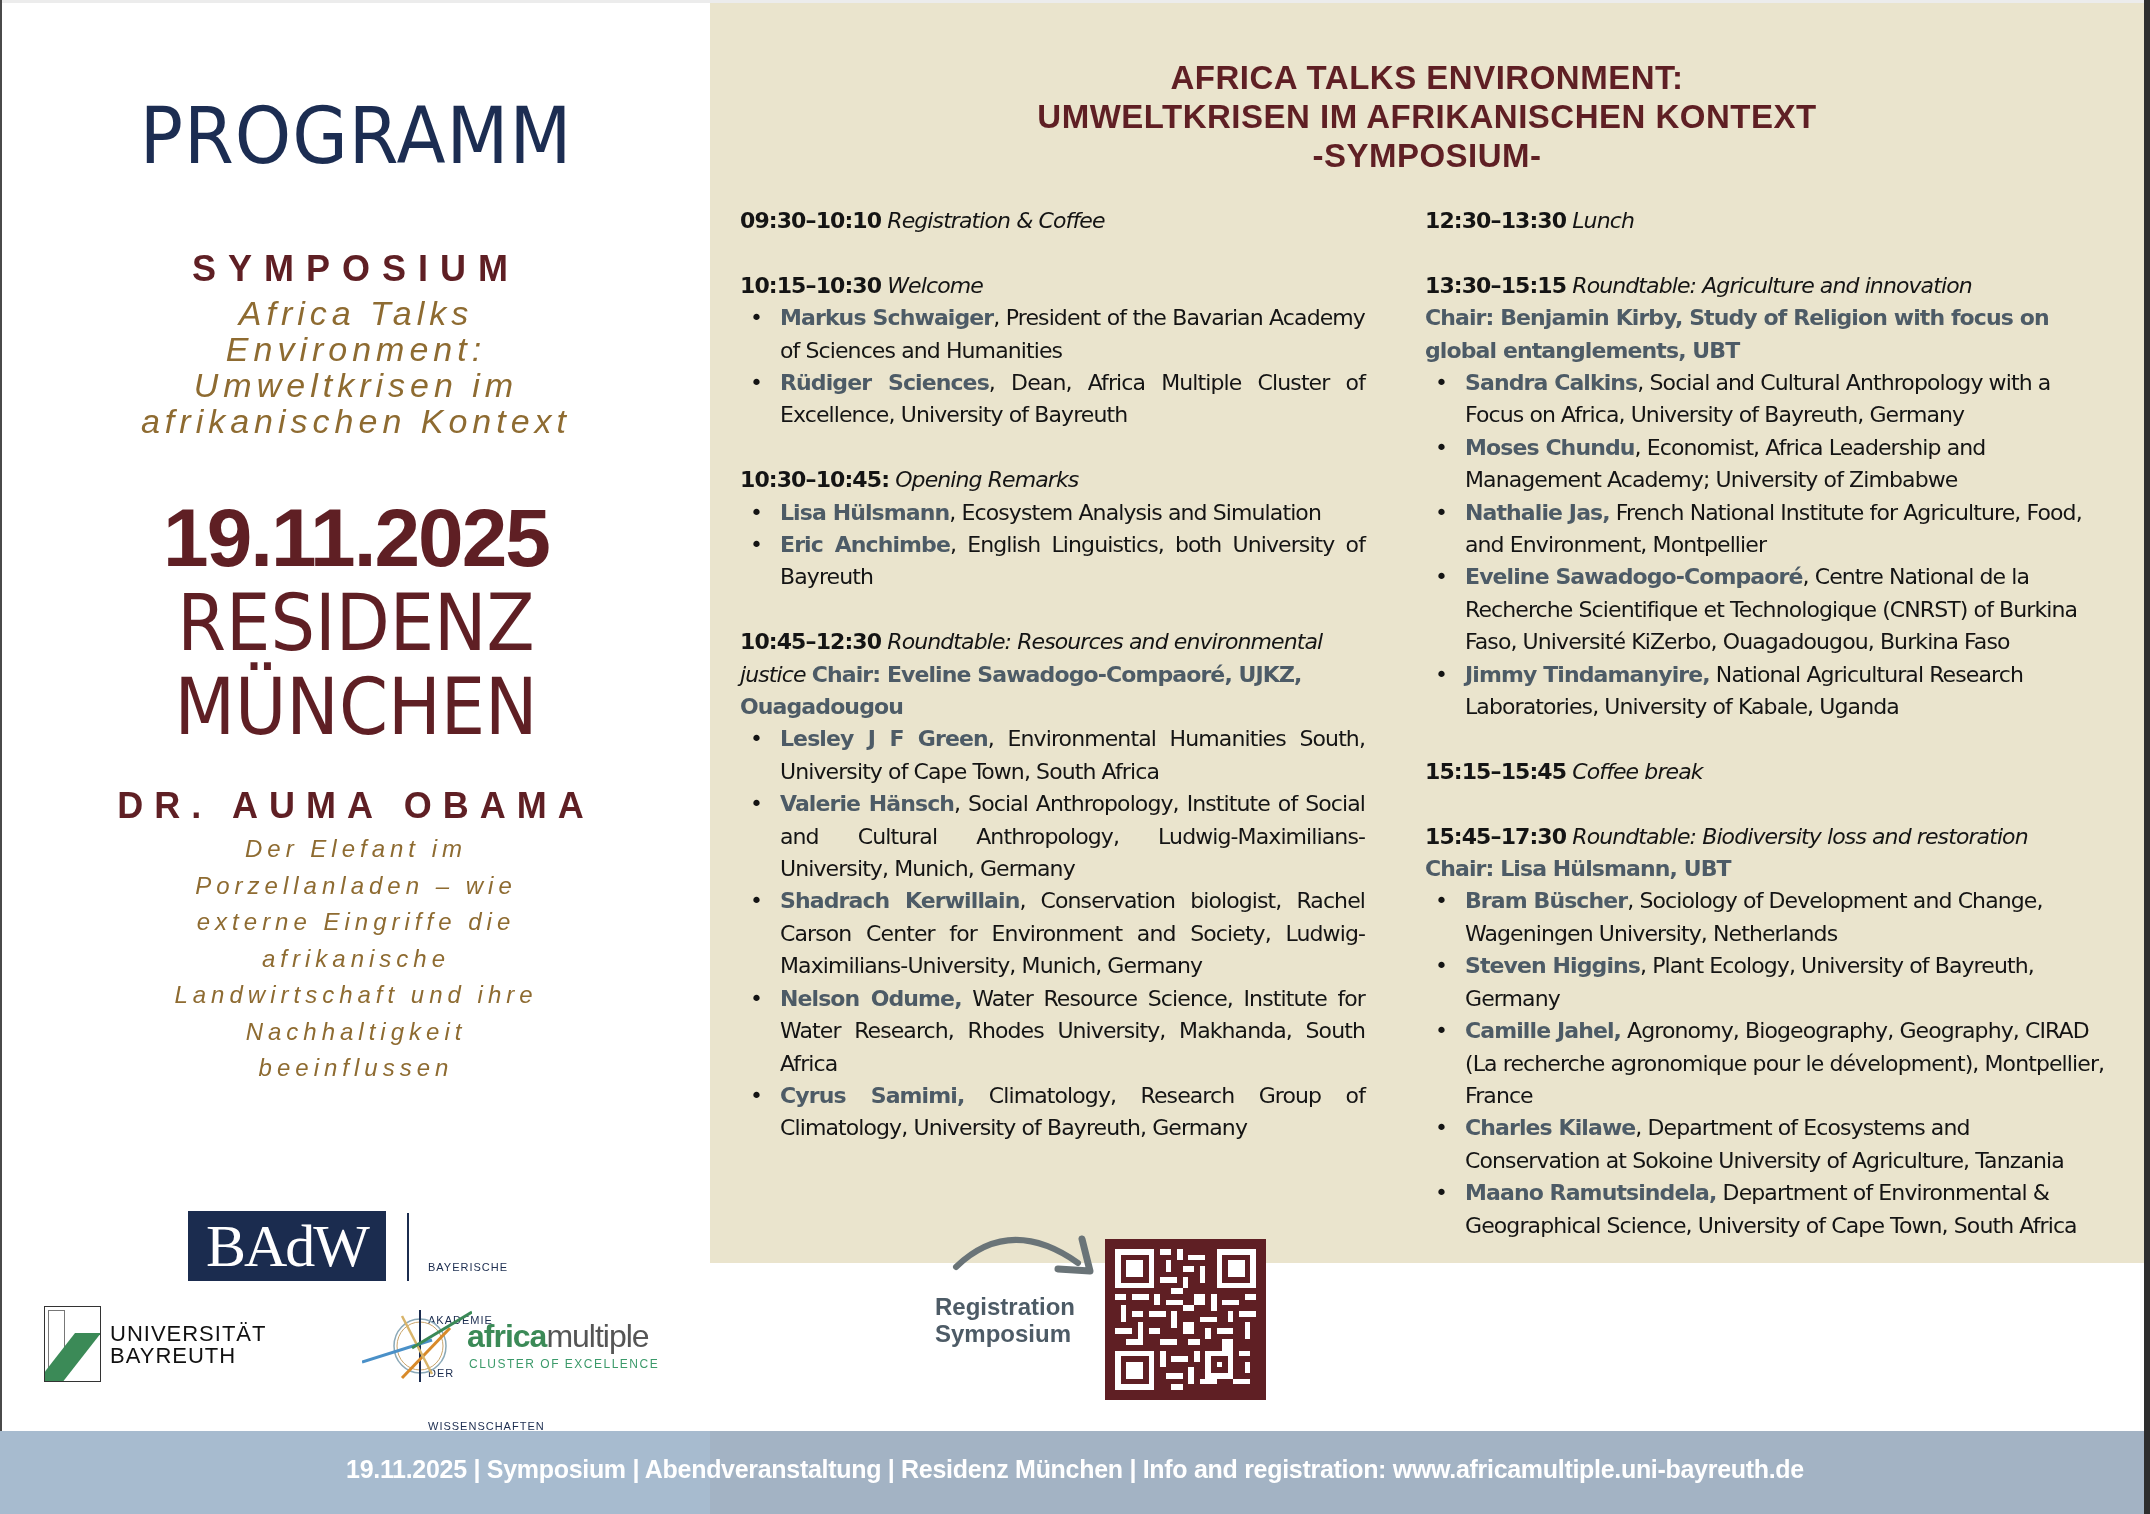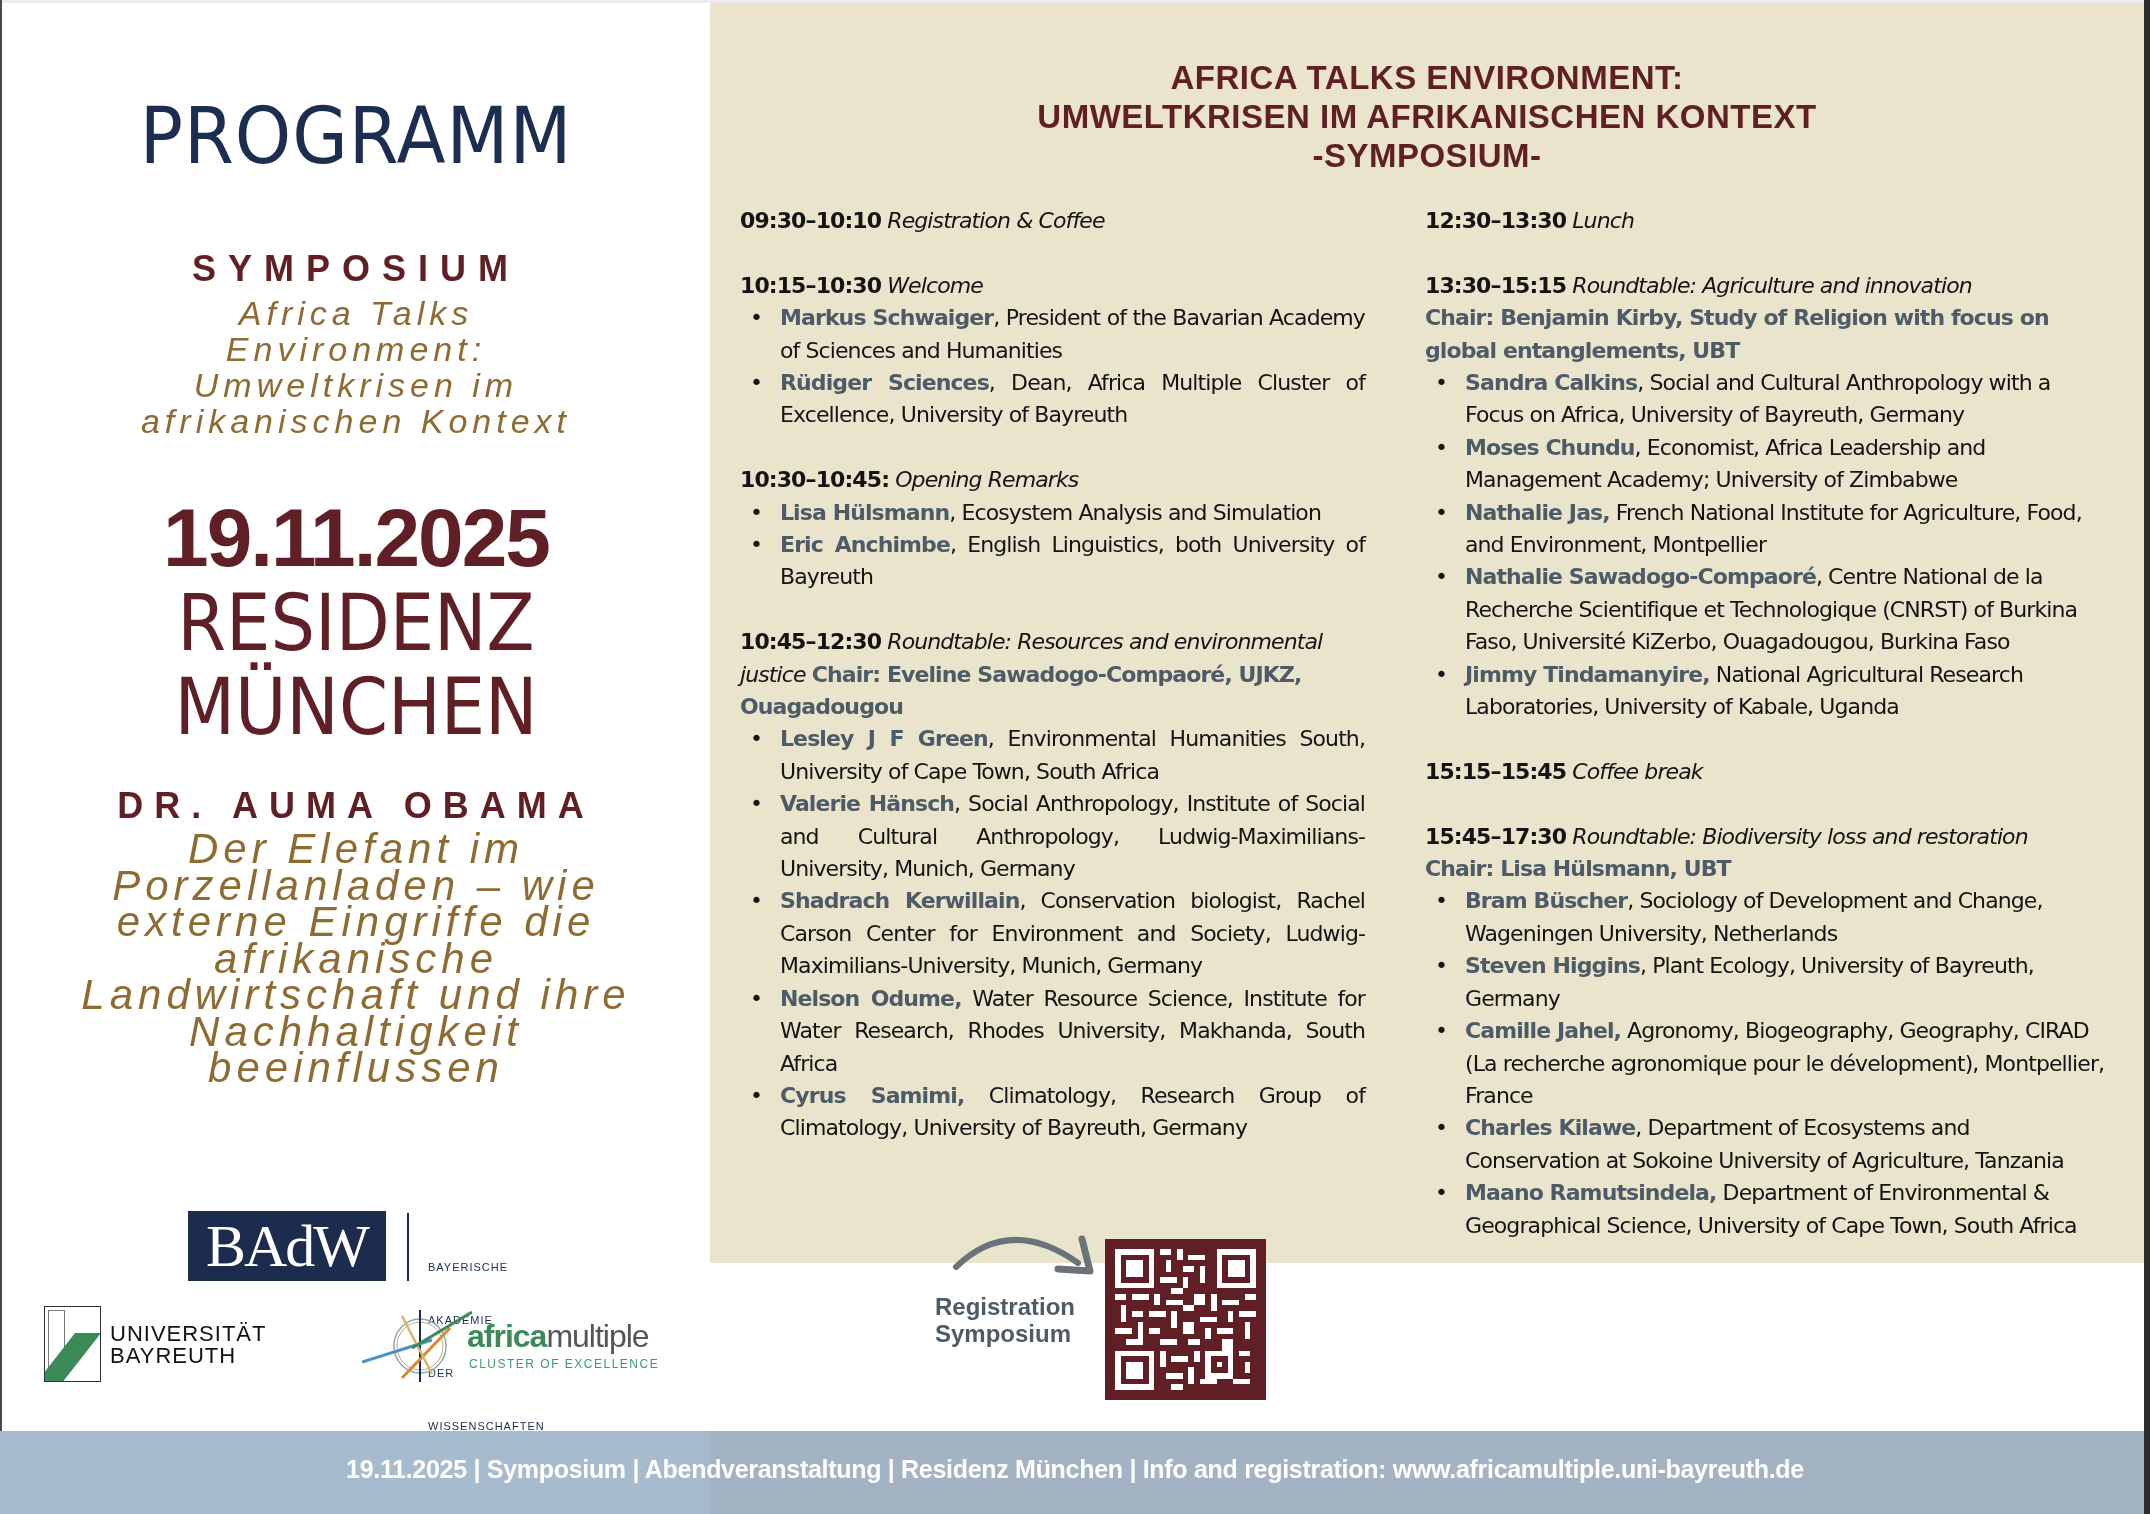--- a/index.html
+++ b/index.html
@@ -13,21 +13,21 @@
   
   .left-panel { position: absolute; left: 2px; top: 3px; width: 708px; height: 1428px; background: #ffffff; text-align: center; }
   .programm { position: absolute; left: 0; width: 708px; top: 88px; font-size: 78px; color: #1c2d52; letter-spacing: 1px; font-family: "DejaVu Sans", sans-serif; font-weight: 400; transform: scaleX(0.92); }
   .sym-label { position: absolute; left: 0; width: 708px; top: 245px; font-size: 36px; font-weight: 700; color: #5f1f24; letter-spacing: 12px; }
   .sym-title { position: absolute; left: 0; width: 708px; top: 292px; font-size: 34px; line-height: 36px; font-style: italic; color: #8e6b31; letter-spacing: 5px; }
   .sym-title span { display: block; }
   .date { position: absolute; left: 0; width: 708px; top: 488px; font-size: 82px; font-weight: 700; color: #5f1f24; letter-spacing: -2px; }
   .venue { position: absolute; left: 0; width: 708px; top: 578px; font-size: 78px; line-height: 84px; color: #5f1f24; font-family: "DejaVu Sans", sans-serif; transform: scaleX(0.9); }
   .venue span { display: block; }
   .speaker { position: absolute; left: 0; width: 708px; top: 782px; font-size: 36px; font-weight: 700; color: #5f1f24; letter-spacing: 11px; }
-  .talk { position: absolute; left: 0; width: 708px; top: 828px; font-size: 42px; line-height: 36.5px; font-style: italic; color: #8e6b31; letter-spacing: 5px; }
+  .talk { position: absolute; left: 0; width: 708px; top: 828px; font-size: 24px; line-height: 36.5px; font-style: italic; color: #8e6b31; letter-spacing: 5px; }
   .talk span { display: block; }
 
   
   .badw { position: absolute; left: 186px; top: 1208px; width: 198px; height: 70px; background: #1b2c4f; color: #fff; font-family: "Liberation Serif", serif; font-size: 60px; line-height: 70px; text-align: center; letter-spacing: -2px; }
   .badw-divider { position: absolute; left: 405px; top: 1210px; width: 2px; height: 68px; background: #1b2c4f; }
   .badw-text { position: absolute; left: 426px; top: 1218px; font-size: 11px; line-height: 13px; color: #1b2c4f; letter-spacing: 1px; text-align: left; }
   .badw-text span { display: block; margin-top: 40px; }
   .ubt-box { position: absolute; left: 42px; top: 1303px; width: 57px; height: 76px; border: 1.5px solid #333; background: #fff; overflow: hidden; }
   .ubt-box .vbar { position: absolute; left: 3px; top: 3px; width: 17px; height: 66px; border: 1px solid #777; border-bottom: none; }
   .ubt-box .diag { position: absolute; left: 10px; top: 26px; width: 26px; height: 60px; background: #3b8a57; transform: skewX(-38deg); transform-origin: top left; left: 30px; }
@@ -170,21 +170,21 @@
   <div class="col col-2" id="col2">
       <div class="session">
         <div><span class="time">12:30–13:30</span> <span class="stitle">Lunch</span></div>
       </div>
       <div class="session">
         <div><span class="time">13:30–15:15</span> <span class="stitle">Roundtable: Agriculture and innovation</span><br><span class="chair">Chair: Benjamin Kirby, Study of Religion with focus on global entanglements, UBT</span></div>
         <ul class="people">
           <li><span class="pname">Sandra Calkins</span><span>, Social and Cultural Anthropology with a Focus on Africa, University of Bayreuth, Germany</span></li>
           <li><span class="pname">Moses Chundu</span><span>, Economist, Africa Leadership and Management Academy; University of Zimbabwe</span></li>
           <li><span class="pname">Nathalie Jas,</span><span> French National Institute for Agriculture, Food, and Environment, Montpellier</span></li>
-          <li><span class="pname">Nathalie Sawadogo-Compaoré</span><span>, Centre National de la Recherche Scientifique et Technologique (CNRST) of Burkina Faso, Université KiZerbo, Ouagadougou, Burkina Faso</span></li>
+          <li><span class="pname">Eveline Sawadogo-Compaoré</span><span>, Centre National de la Recherche Scientifique et Technologique (CNRST) of Burkina Faso, Université KiZerbo, Ouagadougou, Burkina Faso</span></li>
           <li><span class="pname">Jimmy Tindamanyire,</span><span> National Agricultural Research Laboratories, University of Kabale, Uganda</span></li>
         </ul>
       </div>
       <div class="session">
         <div><span class="time">15:15–15:45</span> <span class="stitle">Coffee break</span></div>
       </div>
       <div class="session">
         <div><span class="time">15:45–17:30</span> <span class="stitle">Roundtable: Biodiversity loss and restoration</span><br><span class="chair">Chair: Lisa Hülsmann, UBT</span></div>
         <ul class="people">
           <li><span class="pname">Bram Büscher</span><span>, Sociology of Development and Change, Wageningen University, Netherlands</span></li>

